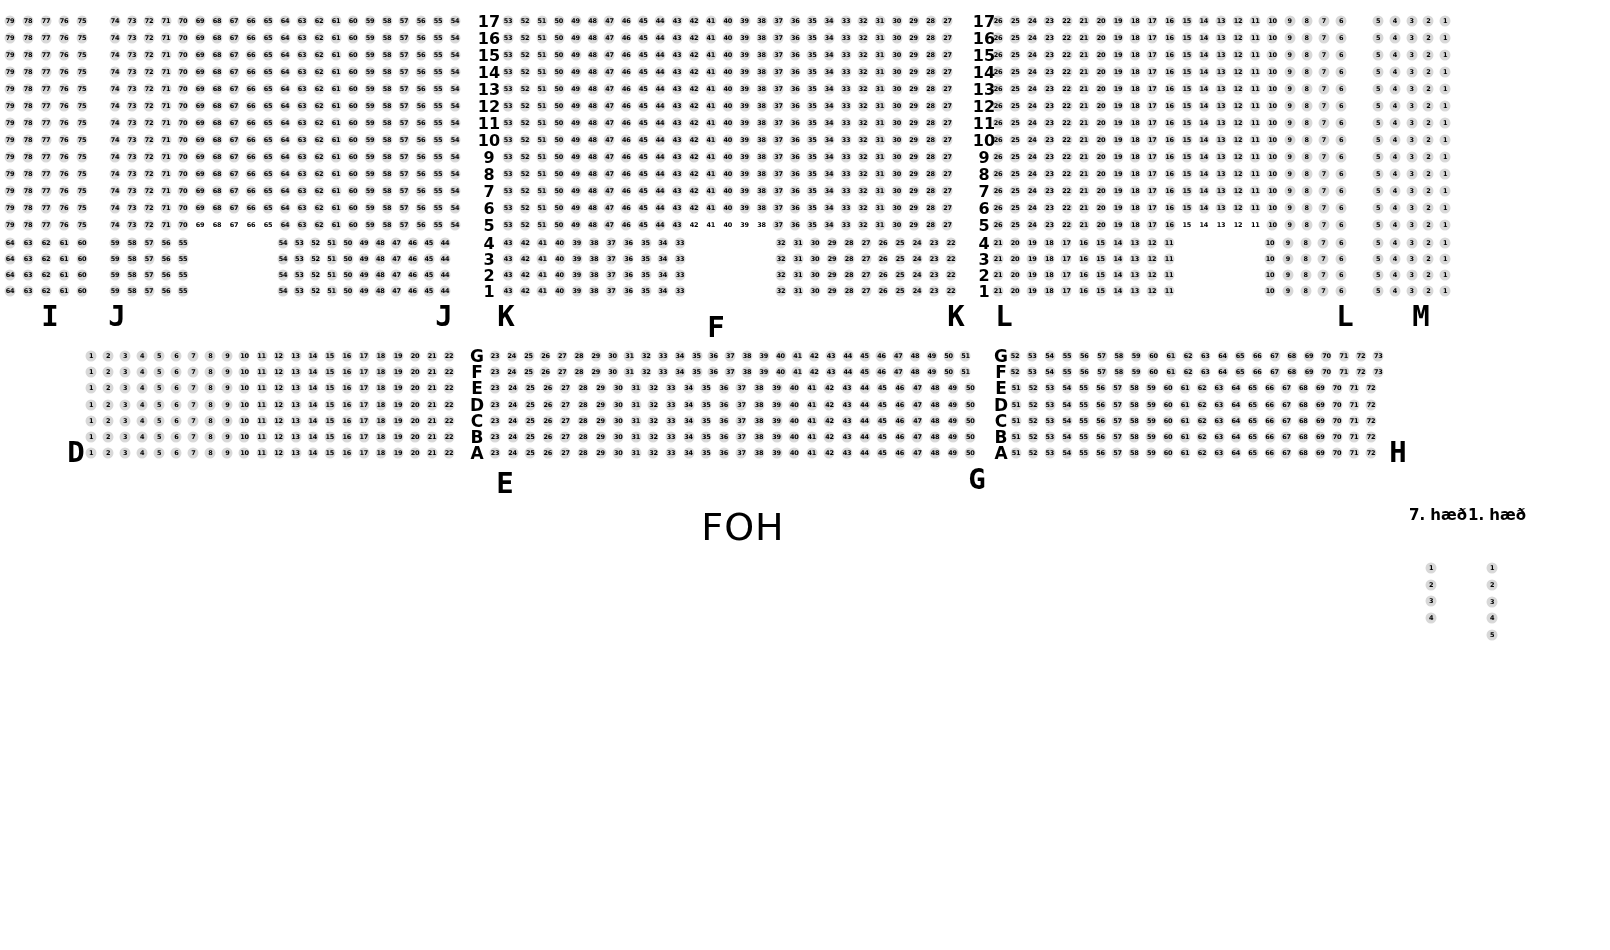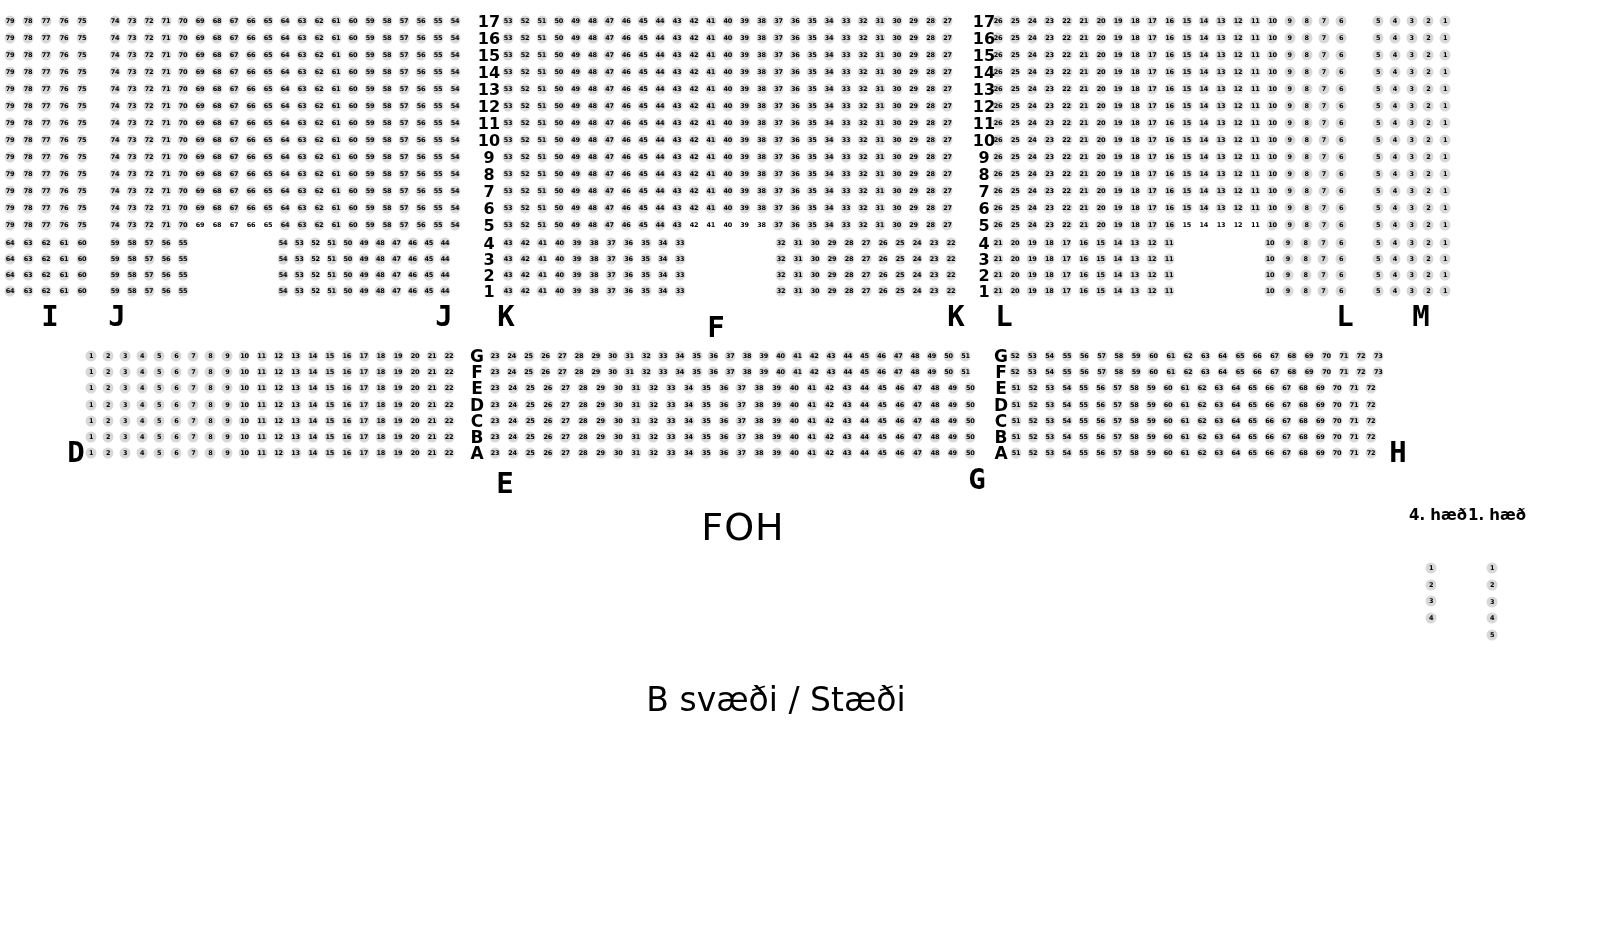--- a/index.html
+++ b/index.html
@@ -55,22 +55,21 @@
     white-space: nowrap;
   }
   .floor-label.f1 { left: 1438px; top: 515px; }
   .floor-label.f2 { left: 1497px; top: 515px; }
 </style>
 </head>
 <body>
 
 <div class="stage">
   <div class="foh">FOH</div>
-  <div class="map-title">B svæði / Stæði</div>
-  <div class="floor-label f1">4. hæð</div>
+  <div class="floor-label f1">7. hæð</div>
   <div class="floor-label f2">1. hæð</div>
 <div class="seat" style="left: 10px; top: 21px;">79</div>
     <div class="seat" style="left: 28px; top: 21px;">78</div>
     <div class="seat" style="left: 46px; top: 21px;">77</div>
     <div class="seat" style="left: 64px; top: 21px;">76</div>
     <div class="seat" style="left: 82px; top: 21px;">75</div>
     <div class="seat" style="left: 10px; top: 38px;">79</div>
     <div class="seat" style="left: 28px; top: 38px;">78</div>
     <div class="seat" style="left: 46px; top: 38px;">77</div>
     <div class="seat" style="left: 64px; top: 38px;">76</div>

